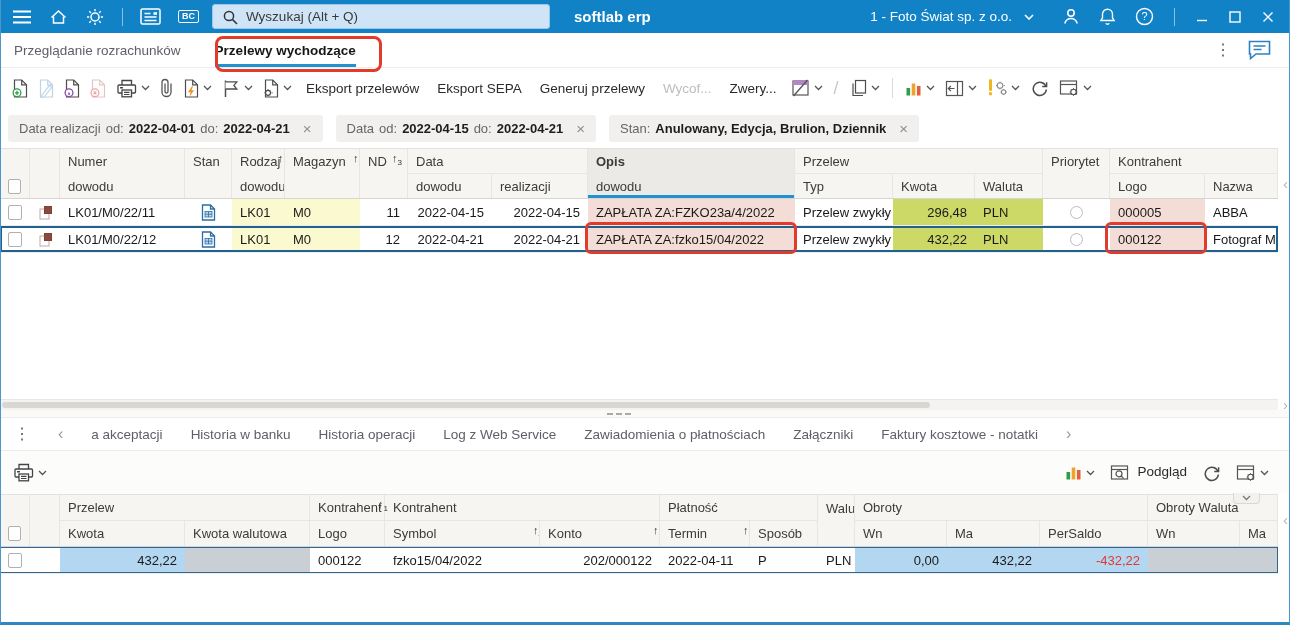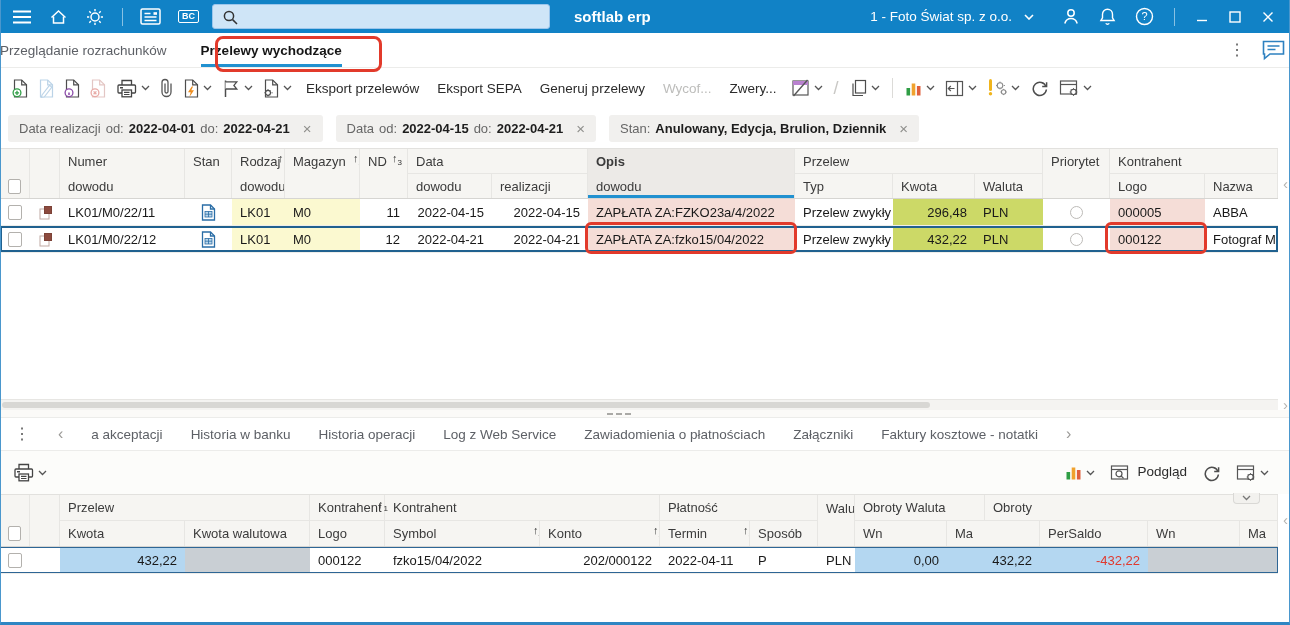--- a/index.html
+++ b/index.html
@@ -16,21 +16,21 @@
 .bc-badge{border:1.5px solid #fff;border-radius:2px;font-size:9px;font-weight:700;padding:1px 3px;line-height:1.1}
 .search{display:flex;align-items:center;gap:8px;background:#cfe5f7;border:1px solid #9cc6ec;border-radius:3px;height:25px;width:338px;padding:0 9px;margin-left:13px}
 .search input{border:none;background:transparent;outline:none;font:13.5px "Liberation Sans",sans-serif;color:#2e2e2e;width:100%}
 .search input::placeholder{color:#3a3a3a;opacity:1}
 .appname{font-size:15px;font-weight:600;margin-left:24px;white-space:nowrap}
 .company{margin-left:auto;display:flex;align-items:center;gap:12px;font-size:13.5px;white-space:nowrap;cursor:pointer}
 .tb-icons{display:flex;align-items:center;gap:19px;margin-left:28px}
 .winctl{display:flex;align-items:center;gap:21px;margin-left:20px;margin-right:4px}
 
 
-.tabrow{height:35px;display:flex;align-items:center;padding:0 0;border-bottom:1px solid #ececea;position:relative;background:#fff}
+.tabrow{height:35px;display:flex;align-items:center;padding:0 14px;border-bottom:1px solid #ececea;position:relative;background:#fff}
 .mtab{font-size:13.5px;color:#5d6066;margin-right:34px;height:100%;display:flex;align-items:center;position:relative;cursor:pointer;white-space:nowrap}
 .mtab.active{color:#161616;font-weight:700}
 .mtab.active::after{content:"";position:absolute;left:0;right:0;bottom:0;height:3px;background:#2191d0}
 .tabrow-right{margin-left:auto;display:flex;align-items:center;gap:16px;padding-right:4px}
 .dots{color:#5f5f5f;font-size:16px;cursor:pointer;line-height:1}
 
 
 .toolbar{height:40px;display:flex;align-items:center;padding:0 12px;gap:10px;background:#fff}
 .tbtn{display:flex;align-items:center;gap:4px;cursor:pointer}
 .dis{opacity:.5}
@@ -140,20 +140,21 @@
       </span>
     <span class="tb-ic bc-badge">BC</span>
   </div>
   <div class="search">
     <span>
         <svg width="16" height="16" viewBox="0 0 16 16">
           <circle cx="7" cy="7" r="4.6" fill="none" stroke="#333" stroke-width="1.5"></circle>
           <path d="M10.6 10.6L15 15" stroke="#333" stroke-width="1.5"></path>
         </svg>
       </span>
+    <input type="text" placeholder="Wyszukaj (Alt + Q)" style="">
   </div>
   <span class="appname">softlab erp</span>
   <div class="company">
     <span>1 - Foto Świat sp. z o.o.</span>
     <span>
         <svg width="10" height="6" viewBox="0 0 10 6">
           <path d="M1 1l4 4 4-4" fill="none" stroke="#fff" stroke-width="1.6"></path>
         </svg>
       </span>
   </div>
@@ -652,25 +653,25 @@
         </div>
       <div class="hc bc-rozr grp">
           <span>Kontrahent</span>
         </div>
       <div class="hc bc-plat grp">
           <span>Płatność</span>
         </div>
       <div class="hc bc-wal">
           <span>Waluta</span>
         </div>
+      <div class="hc bc-obroty grp">
+          <span>Obroty</span>
+        </div>
       <div class="hc bc-obwal grp">
           <span>Obroty Waluta</span>
-        </div>
-      <div class="hc bc-obroty grp">
-          <span>Obroty</span>
         </div>
     </div>
     <div class="hrow r2" style="height:25px">
       <div class="hc bc-cb">
           <span class="checkbox"></span>
         </div>
       <div class="hc bc-sp"></div>
       <div class="hc bc-kwota">
           <span>Kwota</span>
         </div>

